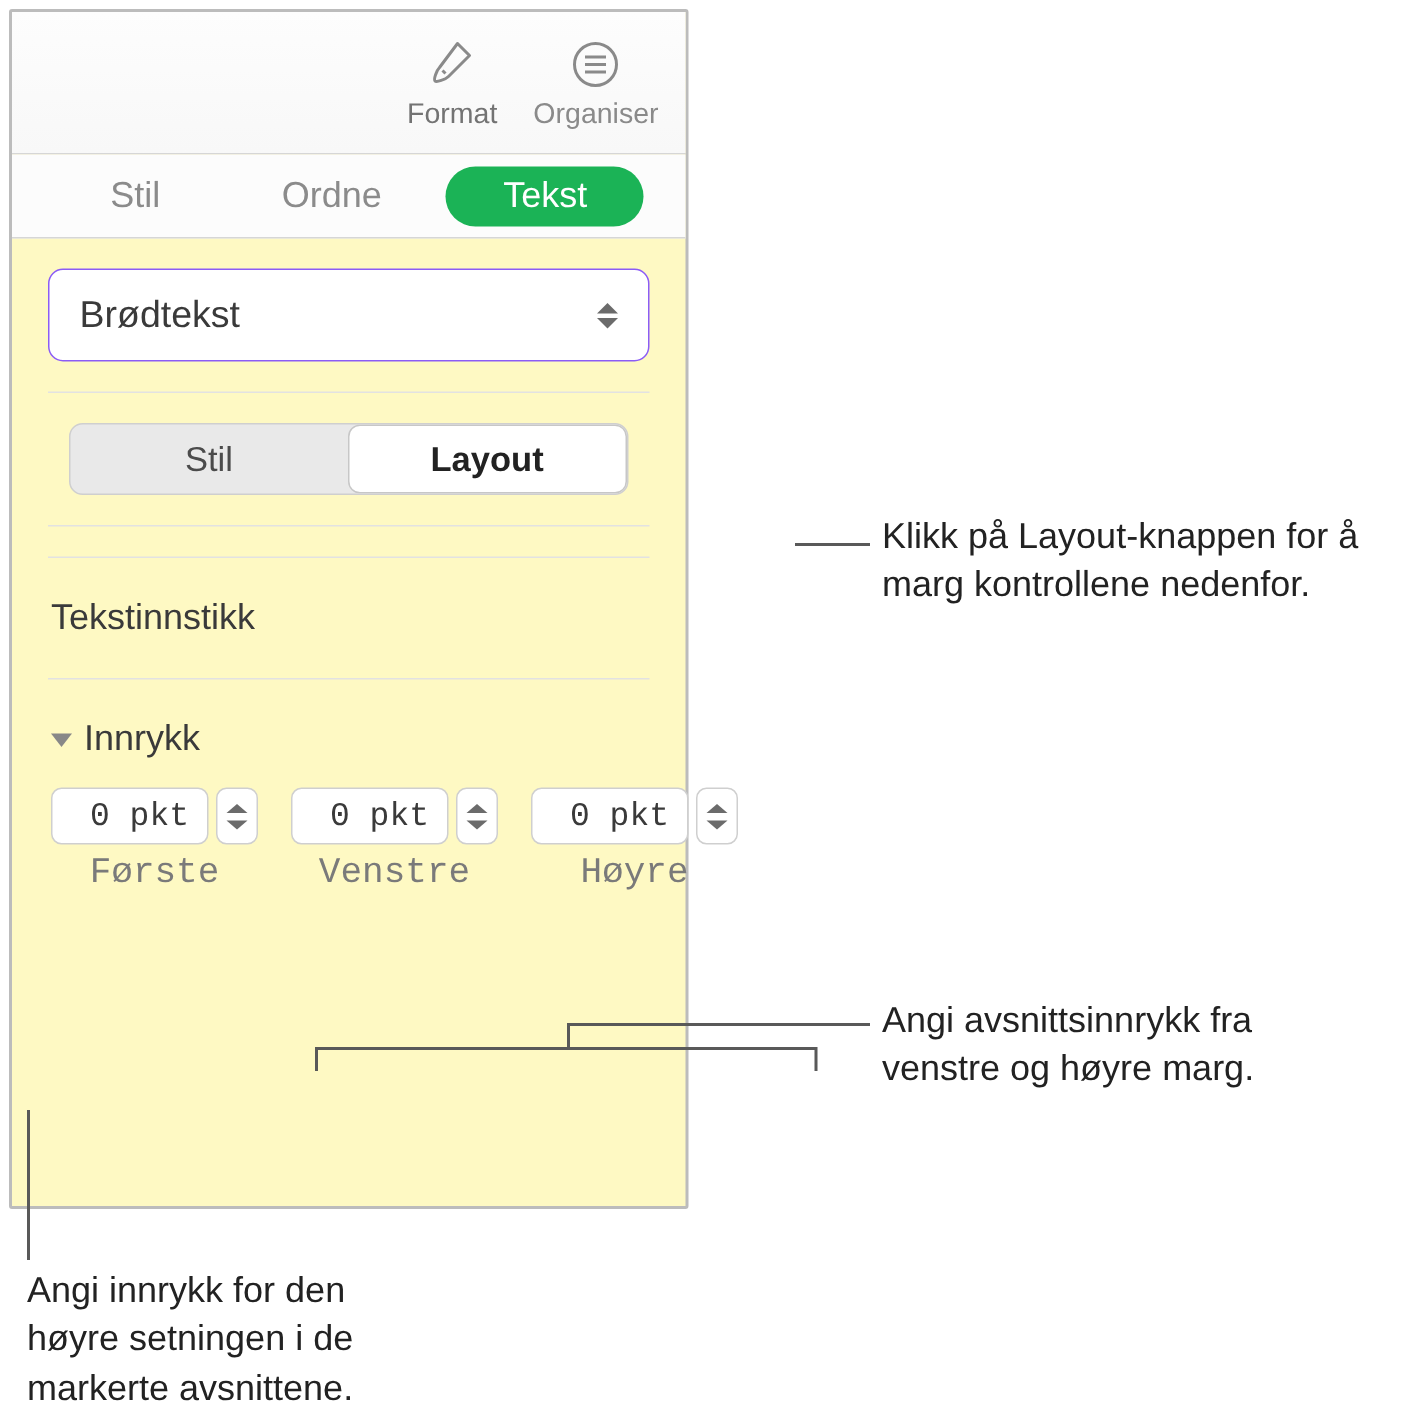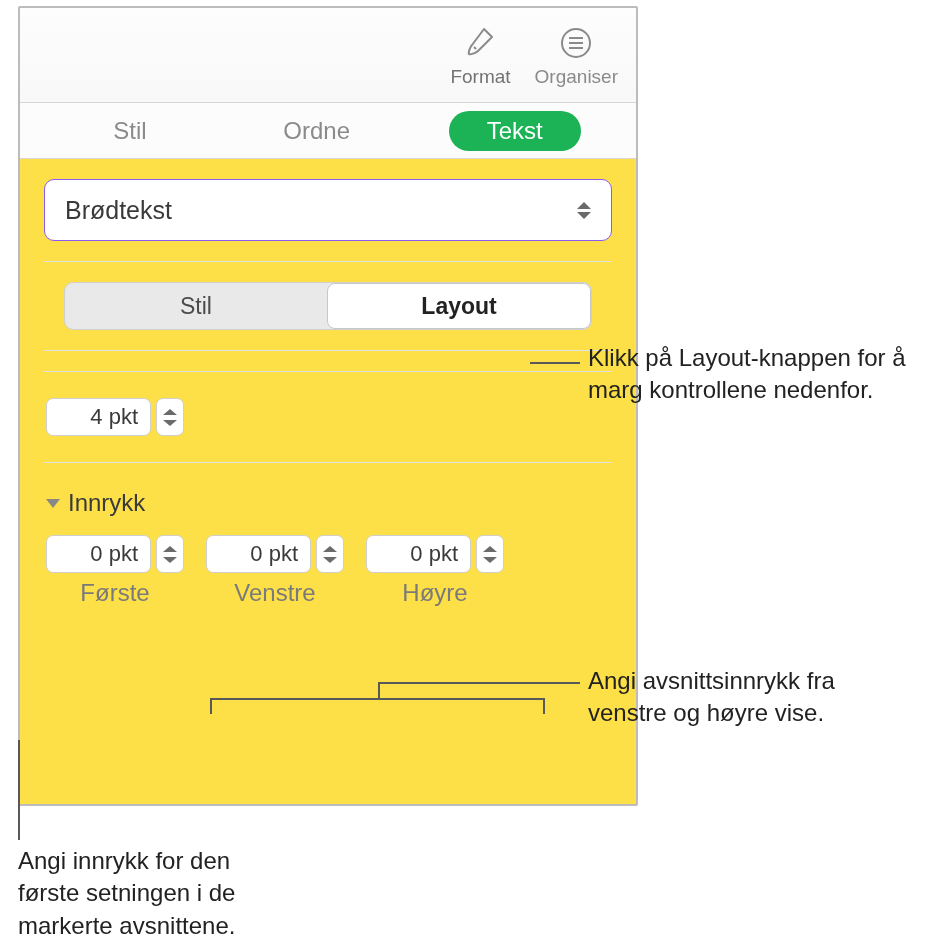--- a/index.html
+++ b/index.html
@@ -10,26 +10,25 @@
   height: 947px;
   position: relative;
   font-size: 22px;
   color: #333;
 }
 
 .sidebar {
   position: absolute;
   left: 6px;
   top: 6px;
-  width: 620px;
+  width: 453px;
   height: 800px;
   border: 2px solid #bcbcbc;
   border-radius: 2px;
-  background: #fde047;
-  margin-left: 12px;
+  background: #fef9c3;
 }
 
 .toolbar {
   height: 95px;
   display: flex;
   justify-content: flex-end;
   align-items: center;
   gap: 24px;
   padding-right: 18px;
   border-bottom: 1px solid #d6d6d6;
@@ -222,20 +221,21 @@
   gap: 22px;
   margin-top: 12px;
   padding: 0 2px 6px 2px;
 }
 
 .indent-col {
   display: flex;
   flex-direction: column;
   align-items: center;
   gap: 6px;
+  font-family: Liberation Mono, monospace;
 }
 
 .indent-label {
   font-size: 24px;
   color: #7a7a7a;
 }
 
 .callout {
   position: absolute;
   font-size: 24px;
@@ -314,28 +314,22 @@
       <div class="segment">Stil</div>
       <div class="segment active">Layout</div>
     </div>
 
     <hr class="divider">
 
 
     <hr class="divider">
 
     <div class="row">
-      <div class="stepper-group">
-        <div class="num-input">
-            <span>4 pkt</span>
-          </div>
-        <div class="stepper">
-          <div class="chev-up"></div>
-          <div class="chev-down"></div>
-        </div>
+      <div class="row-label">
+        <span>Tekstinnstikk</span>
       </div>
     </div>
 
     <hr class="divider">
 
     <div class="row" style="justify-content:flex-start;">
       <div class="row-label">
         <div class="disclosure down"></div>
         <span>Innrykk</span>
       </div>
@@ -384,16 +378,16 @@
 
   </div>
 </div>
 
 <div class="callout-line" style="left:530px; top:362px; width:50px; height:2px;"></div>
 <div class="callout" style="left:588px; top:342px; width:330px;">Klikk på Layout-knappen for å marg kontrollene nedenfor.</div>
 
 <div class="bracket" style="left:210px; top:698px; width:335px;"></div>
 <div class="callout-line" style="left:378px; top:682px; width:2px; height:16px;"></div>
 <div class="callout-line" style="left:378px; top:682px; width:202px; height:2px;"></div>
-<div class="callout" style="left:588px; top:665px; width:330px;">Angi avsnittsinnrykk fra venstre og høyre vise.</div>
+<div class="callout" style="left:588px; top:665px; width:330px;">Angi avsnittsinnrykk fra venstre og høyre marg.</div>
 
 <div class="callout-line" style="left:18px; top:740px; width:2px; height:100px;"></div>
-<div class="callout" style="left:18px; top:845px; width:280px;">Angi innrykk for den første setningen i de markerte avsnittene.</div>
+<div class="callout" style="left:18px; top:845px; width:280px;">Angi innrykk for den høyre setningen i de markerte avsnittene.</div>
 
 </body></html>

